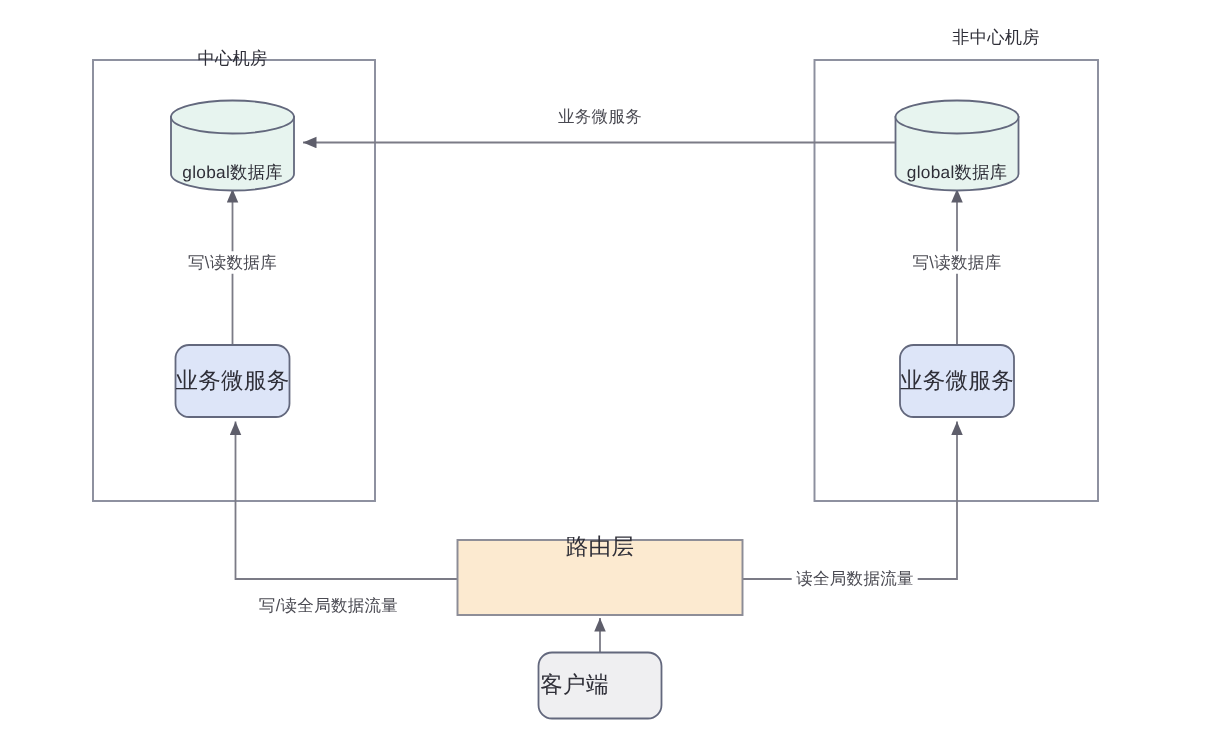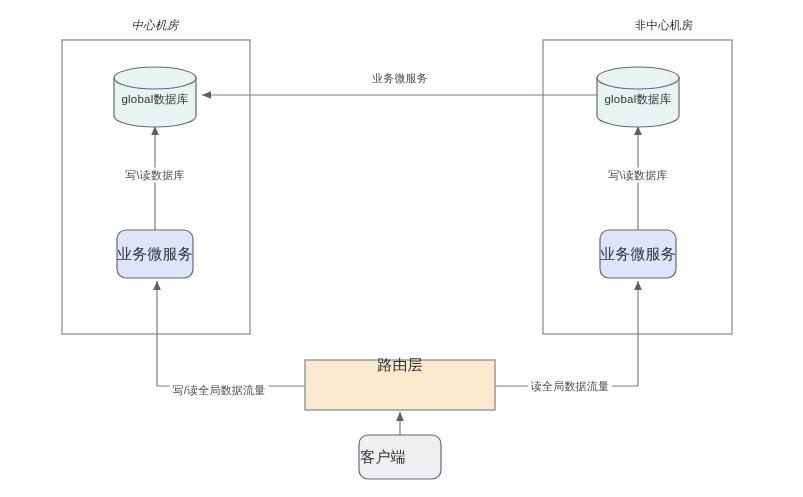--- a/index.html
+++ b/index.html
@@ -48,20 +48,21 @@
     background: #ffffff;
     padding: 0 3px;
   }
   .node-label {
     font-size: 15px;
     color: #2f2f38;
   }
   .db-label {
     font-size: 11.5px;
     color: #2f2f38;
+    margin-top: 16px;
   }
 </style>
 </head>
 <body>
 
 <div id="canvas">
 
   <svg class="svg-layer" viewBox="0 0 803 497">
     <defs>
       <marker id="arrow" markerWidth="9" markerHeight="9" refX="7.5" refY="3.2" orient="auto" markerUnits="strokeWidth">
@@ -96,21 +97,21 @@
 
     <rect x="117" y="230" width="76" height="48" rx="9" ry="9" fill="#dde5f8" stroke="#63687d" stroke-width="1.2"></rect>
 
     <rect x="600" y="230" width="76" height="48" rx="9" ry="9" fill="#dde5f8" stroke="#63687d" stroke-width="1.2"></rect>
 
     <rect x="305" y="360" width="190" height="50" fill="#fcead0" stroke="#8c8c96" stroke-width="1.3"></rect>
 
     <rect x="359" y="435" width="82" height="44" rx="9" ry="9" fill="#efeff1" stroke="#63687d" stroke-width="1.2"></rect>
   </svg>
 
-  <div class="txt zone-title" style="left:155px; top:25px;font-style:italic;">中心机房</div>
+  <div class="txt zone-title" style="left:155px; top:39px;">中心机房</div>
 
   <div class="txt zone-title" style="left:638px; top:25px;margin-left:26px;">非中心机房</div>
 
   <div class="txt db-label" style="left:155px; top:99px;">global数据库</div>
 
   <div class="txt db-label" style="left:638px; top:99px;">global数据库</div>
 
   <div class="txt node-label" style="left:155px; top:254px;">业务微服务</div>
 
   <div class="txt node-label" style="left:638px; top:254px;">业务微服务</div>
@@ -118,17 +119,17 @@
   <div class="txt node-label" style="left:400px; top:365px;">路由层</div>
 
   <div class="txt node-label" style="left:383px; top:457px;">客户端</div>
 
   <div class="txt edge-label" style="left:400px; top:78px;">业务微服务</div>
 
   <div class="txt edge-label" style="left:155px; top:175px;">写\读数据库</div>
 
   <div class="txt edge-label" style="left:638px; top:175px;">写\读数据库</div>
 
-  <div class="txt edge-label" style="left:219px; top:390px;">写/读全局数据流量</div>
+  <div class="txt edge-label" style="left:219px; top:404px;">写/读全局数据流量</div>
 
   <div class="txt edge-label" style="left:570px; top:386px;">读全局数据流量</div>
 
 </div>
 
 </body></html>

